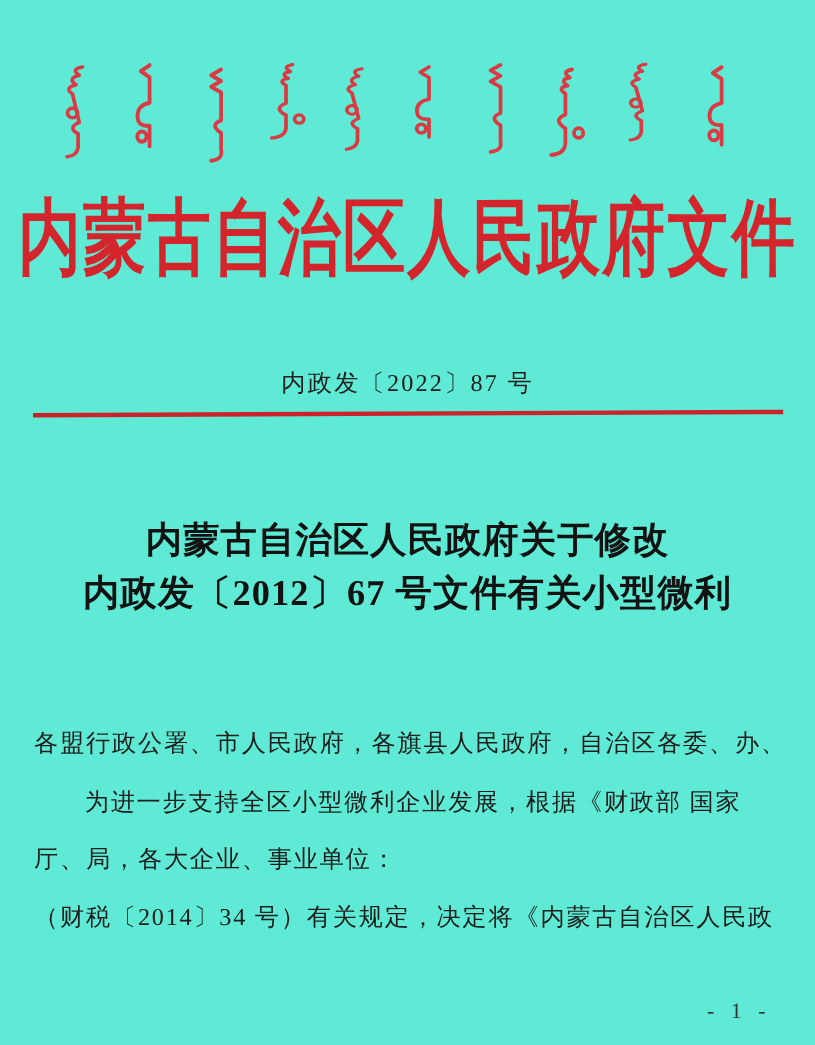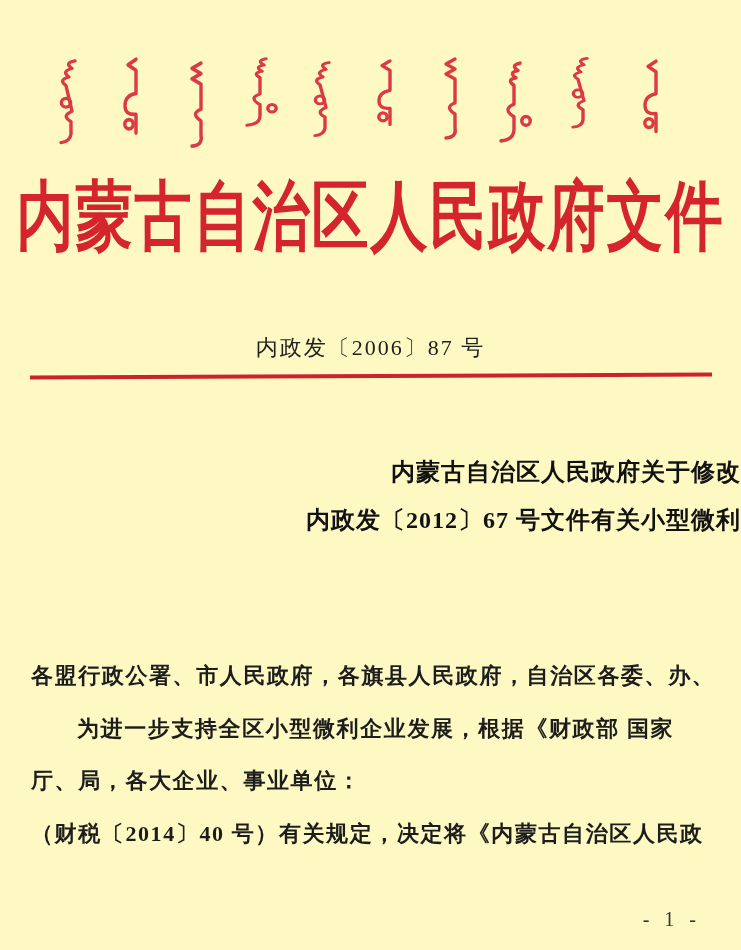--- a/index.html
+++ b/index.html
@@ -1,20 +1,20 @@
 <!DOCTYPE html>
 <html lang="zh"><head>
 <meta charset="utf-8">
 <style>
   html,body{margin:0;padding:0;background:#ffffff;}
   .page{
     position:relative;
     width:741px;height:950px;
     margin:0 auto;
-    background:#fef9c3;
+    background:#5eead4;
     overflow:hidden;
     font-family:"Liberation Serif","DejaVu Serif",serif;
     color:#1b1b1b;
   }
   
   .mn-band{
     position:absolute;top:54px;left:50%;transform:translateX(-50%);
   }
   
   .org-title{
@@ -31,31 +31,31 @@
     font-size:22px;letter-spacing:2px;color:#202020;
   }
   
   .red-line{
     position:absolute;top:374px;left:30px;width:682px;height:4px;
     background:#cb232b;
     transform:rotate(-0.25deg);
   }
   
   .doc-title{
-    position:absolute;top:448px;left:0;width:100%;
-    text-align:right;font-weight:bold;color:#121212;
-    font-size:24px;line-height:48px;letter-spacing:1px;
+    position:absolute;top:468px;left:0;width:100%;
+    text-align:center;font-weight:bold;color:#121212;
+    font-size:33px;line-height:48px;letter-spacing:1px;
   }
   
   .body-text{
     position:absolute;top:650px;left:31px;width:682px;
     font-size:22px;line-height:52.5px;letter-spacing:1.6px;
     color:#1d1d1d;
   }
-  .body-line{white-space:nowrap;font-weight:bold;}
+  .body-line{white-space:nowrap;}
   .body-line.indent{text-indent:46px;}
   
   .page-num{
     position:absolute;top:908px;right:40px;
     font-size:20px;letter-spacing:5px;color:#333;
   }
 </style>
 </head>
 <body>
 
@@ -86,31 +86,31 @@
     <use href="#wA" transform="translate(266,6) scale(1,0.85)"></use>
     <use href="#wC" transform="translate(330,4) scale(1,0.95)"></use>
     <use href="#wB" transform="translate(394,2) scale(1,1.0)"></use>
     <use href="#wD" transform="translate(458,6) scale(1,1.05)"></use>
     <use href="#wA" transform="translate(524,2) scale(1,0.8)"></use>
     <use href="#wC" transform="translate(596,4) scale(1,1.05)"></use>
   </svg>
 
   <div class="org-title">内蒙古自治区人民政府文件</div>
 
-  <div class="doc-number">内政发〔2006〕87 号</div>
+  <div class="doc-number">内政发〔2022〕87 号</div>
 
   <div class="red-line"></div>
 
   <div class="doc-title">
     <div>内蒙古自治区人民政府关于修改</div>
     <div>内政发〔2012〕67 号文件有关小型微利</div>
   </div>
 
   <div class="body-text">
     <div class="body-line">各盟行政公署、市人民政府，各旗县人民政府，自治区各委、办、</div>
     <div class="body-line indent">为进一步支持全区小型微利企业发展，根据《财政部 国家</div>
     <div class="body-line">厅、局，各大企业、事业单位：</div>
-    <div class="body-line">（财税〔2014〕40 号）有关规定，决定将《内蒙古自治区人民政</div>
+    <div class="body-line">（财税〔2014〕34 号）有关规定，决定将《内蒙古自治区人民政</div>
   </div>
 
   <div class="page-num">- 1 -</div>
 
 </div>
 
 </body></html>

